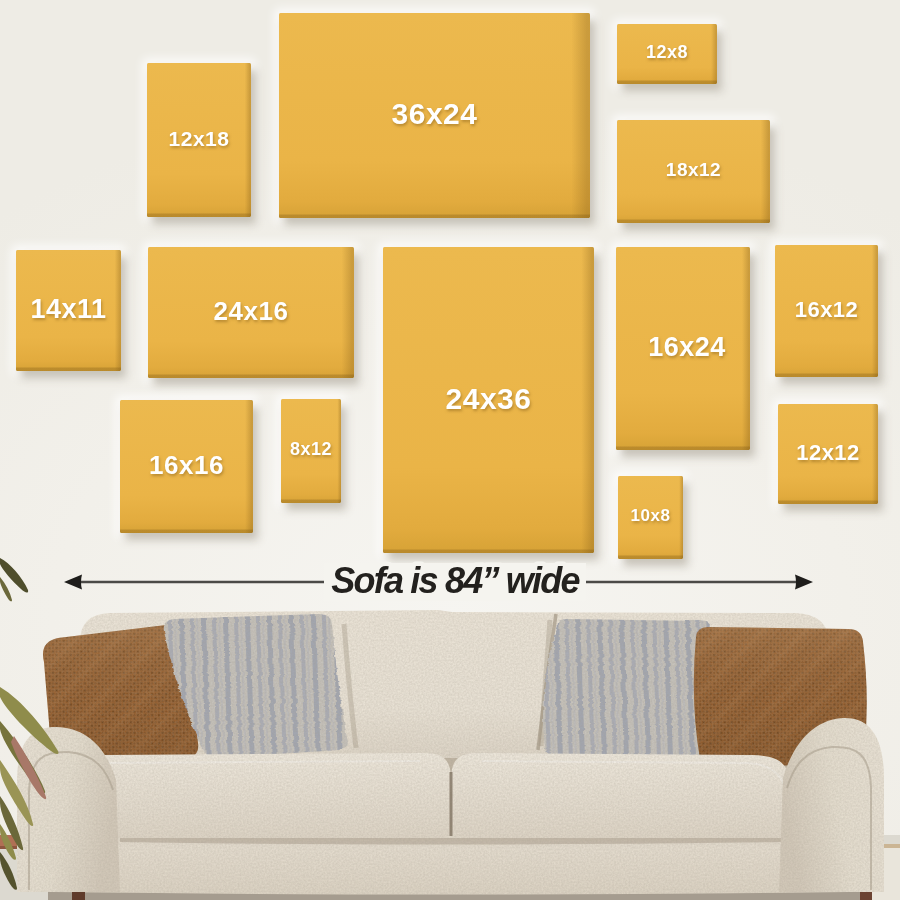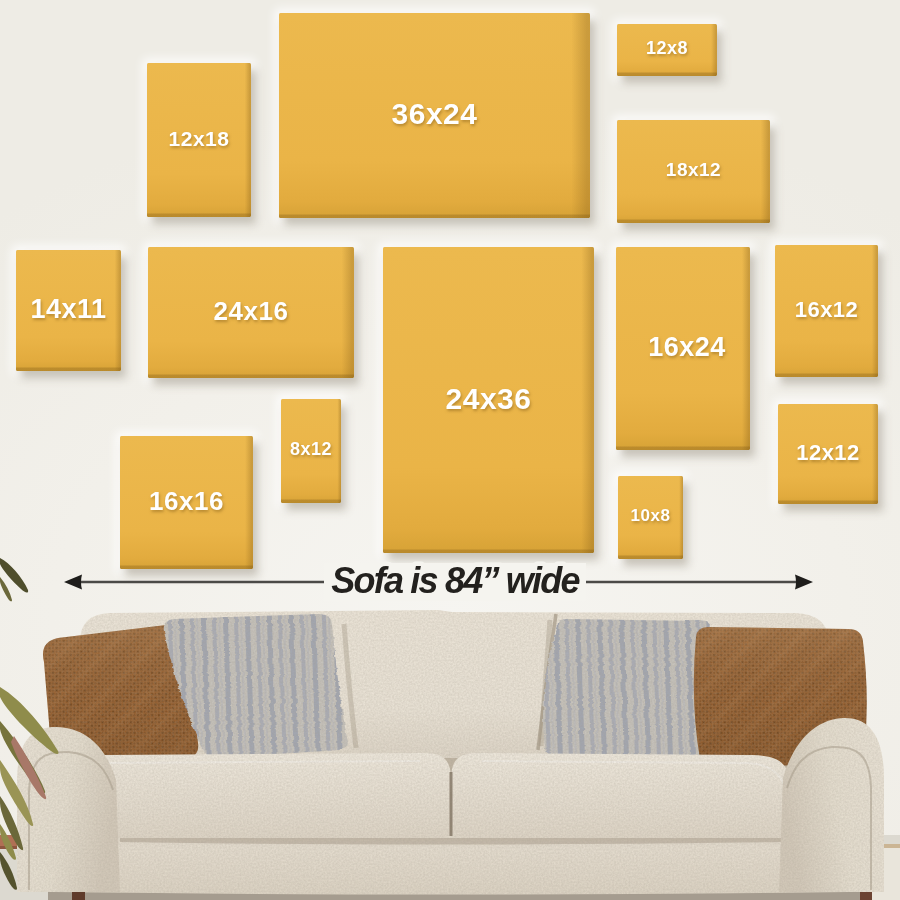--- a/index.html
+++ b/index.html
@@ -17,35 +17,35 @@
     text-shadow:1px 2px 3px rgba(140,100,30,0.55);}
 </style>
 </head>
 <body>
 <div class="page">
 
   <div class="print" style="left:147px;top:63px;width:104px;height:154px;font-size:21px;">12x18</div>
 
   <div class="print" style="left:279px;top:13px;width:311px;height:205px;font-size:30px;">36x24</div>
 
-  <div class="print" style="left:617px;top:24px;width:100px;height:52px;font-size:18px;">12x8</div>
+  <div class="print" style="left:617px;top:24px;width:100px;height:60px;font-size:18px;">12x8</div>
 
   <div class="print" style="left:617px;top:120px;width:153px;height:103px;font-size:19px;">18x12</div>
 
   <div class="print" style="left:16px;top:250px;width:105px;height:121px;font-size:27px;">14x11</div>
 
   <div class="print" style="left:148px;top:247px;width:206px;height:131px;font-size:26px;">24x16</div>
 
   <div class="print" style="left:383px;top:247px;width:211px;height:306px;font-size:30px;">24x36</div>
 
   <div class="print" style="left:616px;top:247px;width:134px;height:203px;font-size:27px;padding-left:8px;">16x24</div>
 
   <div class="print" style="left:775px;top:245px;width:103px;height:132px;font-size:22px;">16x12</div>
 
-  <div class="print" style="left:120px;top:400px;width:133px;height:133px;font-size:26px;margin-top:36px;">16x16</div>
+  <div class="print" style="left:120px;top:400px;width:133px;height:133px;font-size:26px;">16x16</div>
 
   <div class="print" style="left:281px;top:399px;width:60px;height:104px;font-size:18px;">8x12</div>
 
   <div class="print" style="left:778px;top:404px;width:100px;height:100px;font-size:22px;">12x12</div>
 
   <div class="print" style="left:618px;top:476px;width:65px;height:83px;font-size:17px;">10x8</div>
 
   <svg width="900" height="360" viewBox="0 0 900 360" style="position:absolute;left:0;top:540px;">
     <defs>
       <filter id="fnoise" x="-5%" y="-5%" width="110%" height="110%" color-interpolation-filters="sRGB">

